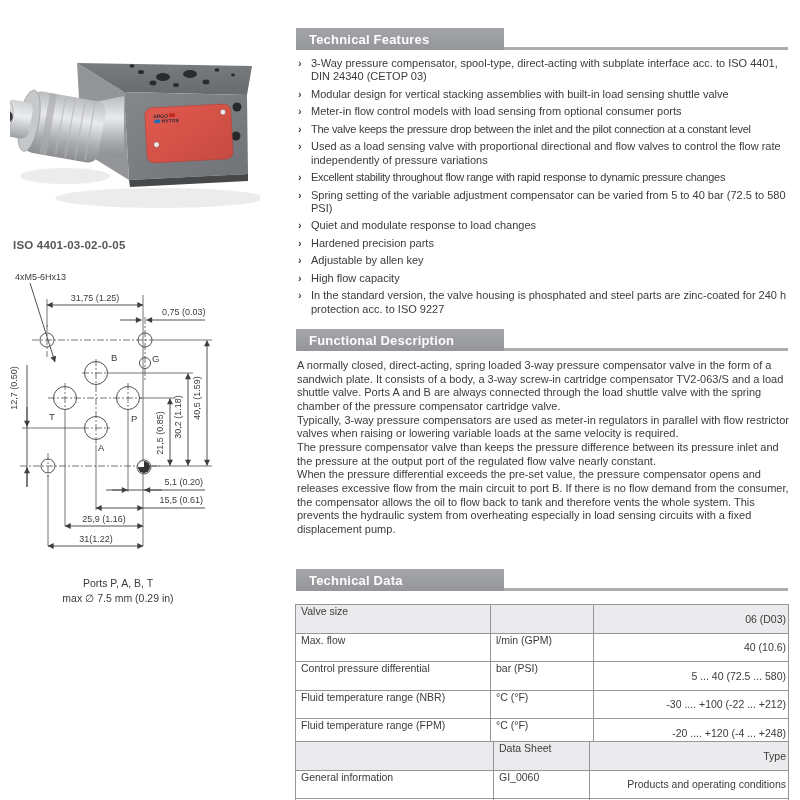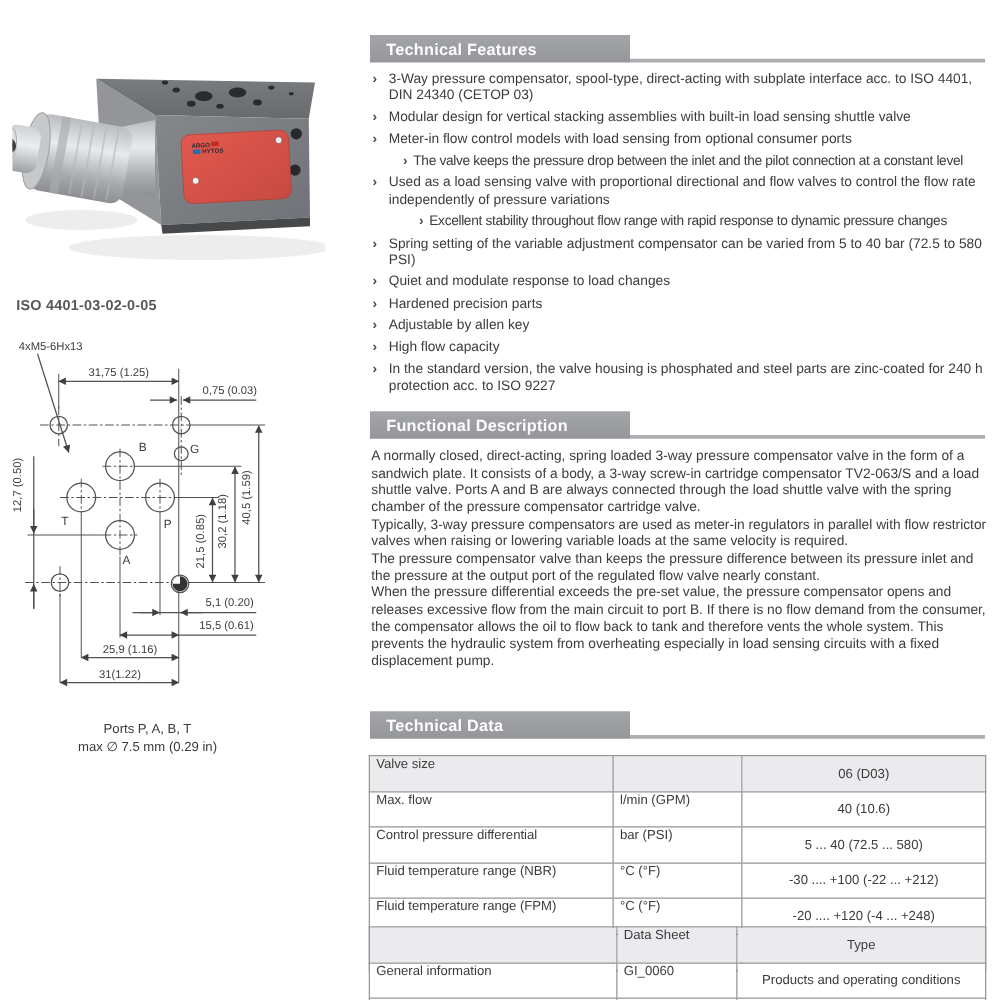--- a/index.html
+++ b/index.html
@@ -15,31 +15,31 @@
     padding-left:13px;box-sizing:border-box;white-space:nowrap;letter-spacing:.2px;
   }
   .sec .tail{flex:1;height:3px;background:#abadb0;}
   #sec-features{top:28px;}
   #sec-description{top:329px;}
   #sec-data{top:569px;}
   
   #features-list{position:absolute;left:298px;top:57px;width:492px;margin:0;padding:0;list-style:none;}
   #features-list li{font-size:11px;line-height:13.3px;margin:0 0 4.2px 0;padding-left:13px;}
   #features-list .blt{display:inline-block;width:13px;margin-left:-13px;font-weight:bold;color:#48484a;}
-  .tight{letter-spacing:-0.28px;text-align:center;}
+  .tight{letter-spacing:-0.28px;}
   
   #description-body{position:absolute;left:297px;top:359px;width:492px;}
   #description-body p{margin:0;font-size:11px;line-height:13.65px;}
   
   table.t{position:absolute;left:295px;width:493px;border-collapse:collapse;table-layout:fixed;}
   table.t td{
     border:1px solid #96969a;font-size:10.5px;height:12.6px;line-height:12.6px;
     padding:0 2px 15px 5px;white-space:nowrap;overflow:hidden;color:#3b3b3d;background:#fff;
   }
-  table.t td.c{text-align:center;padding:0 2px;}
+  table.t td.c{text-align:right;padding:0 2px;}
   table.t tr.hd td{background:#ebebed;}
   #table1{top:604px;}
   #table2{top:741px;}
   
   #product-photo{position:absolute;left:10px;top:50px;}
   #iso-code{position:absolute;left:13px;top:239px;font-size:11.5px;font-weight:bold;color:#57575a;letter-spacing:.2px;text-align:center;}
   #dimension-drawing{position:absolute;left:0;top:265px;}
   #ports-note{position:absolute;left:18px;top:576px;width:200px;text-align:center;font-size:10.5px;line-height:14.5px;}
   
   .dl{stroke:#515153;stroke-width:1;fill:none;}

